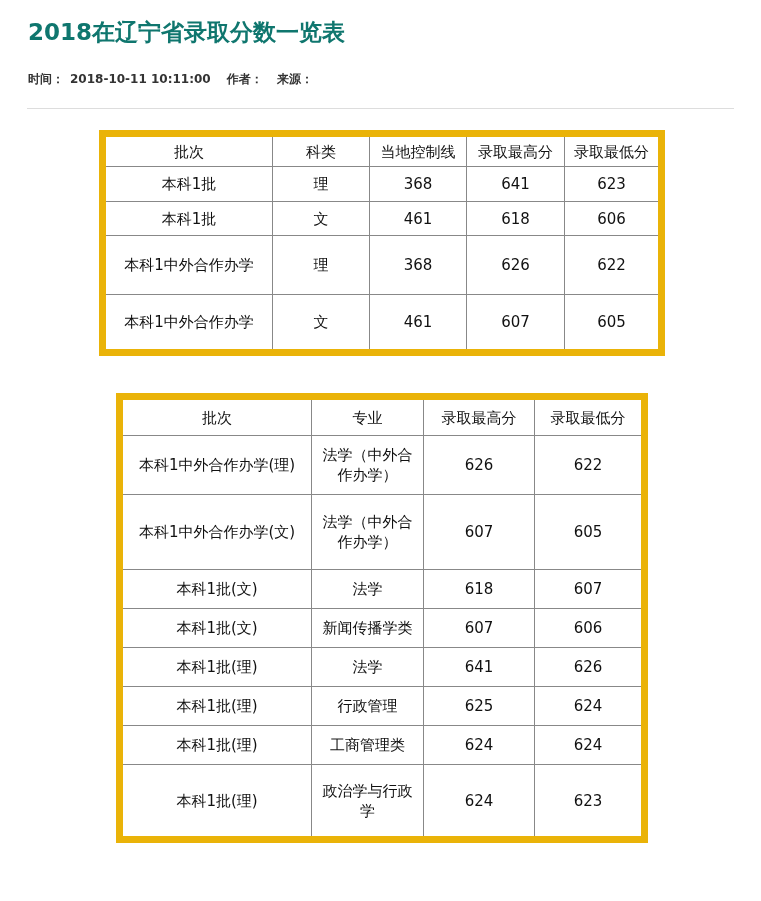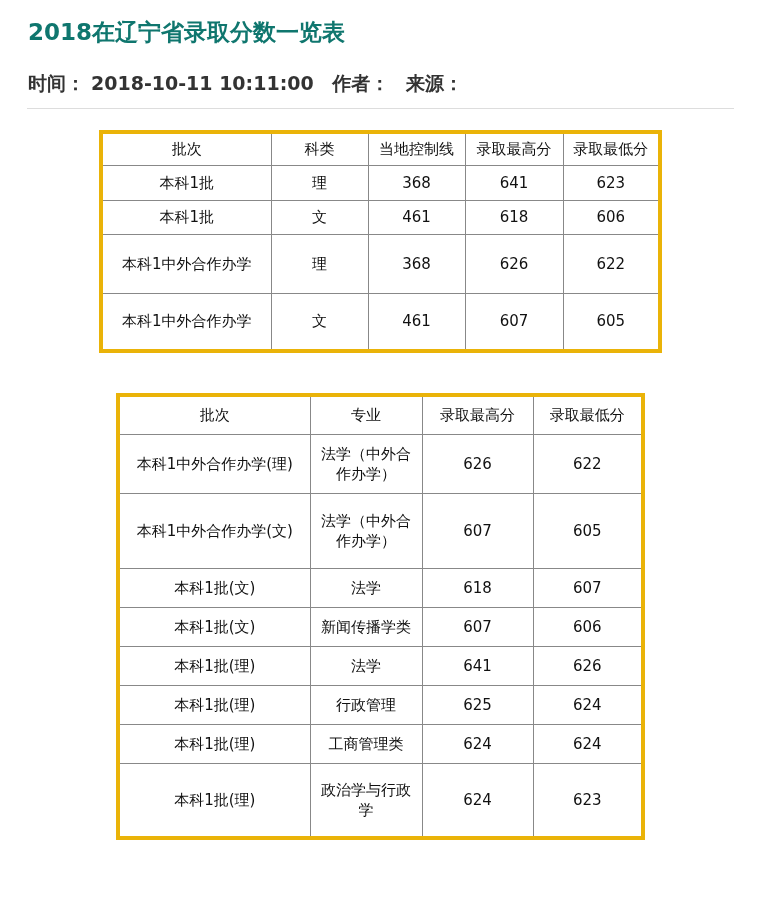--- a/index.html
+++ b/index.html
@@ -1,23 +1,23 @@
 <!DOCTYPE html>
 <html><head>
 <meta charset="utf-8">
 <style>
   html, body { margin: 0; padding: 0; background: #ffffff; }
   body { width: 761px; height: 901px; position: relative; overflow: hidden;
          font-family: "DejaVu Sans", "Liberation Sans", sans-serif; color: #222; }
   .title { position: absolute; left: 28px; top: 17px; margin: 0;
            font-size: 23px; font-weight: bold; color: #0f766e; letter-spacing: 0px; white-space: nowrap; }
-  .meta { position: absolute; left: 28px; top: 71px; font-size: 19px; font-weight: bold; color: #333333; white-space: nowrap; }
+  .meta { position: absolute; left: 28px; top: 71px; font-size: 12px; font-weight: bold; color: #333333; white-space: nowrap; }
   .meta span { margin-right: 6px; }
   .divider { position: absolute; left: 27px; top: 108px; width: 707px; height: 0; border-top: 1px solid #dddddd; }
-  table { position: absolute; border-collapse: collapse; border: 4px solid #eab308; table-layout: fixed; }
+  table { position: absolute; border-collapse: collapse; border: 7px solid #eab308; table-layout: fixed; }
   td { border: 1px solid #888888; text-align: center; vertical-align: middle; font-size: 15px;
        color: #111111; padding: 0 4px; line-height: 20px; }
   #t1 { left: 99px; top: 130px; }
   #t2 { left: 116px; top: 393px; }
 </style>
 </head>
 <body>
 
 <h1 class="title">2018在辽宁省录取分数一览表</h1>
 

